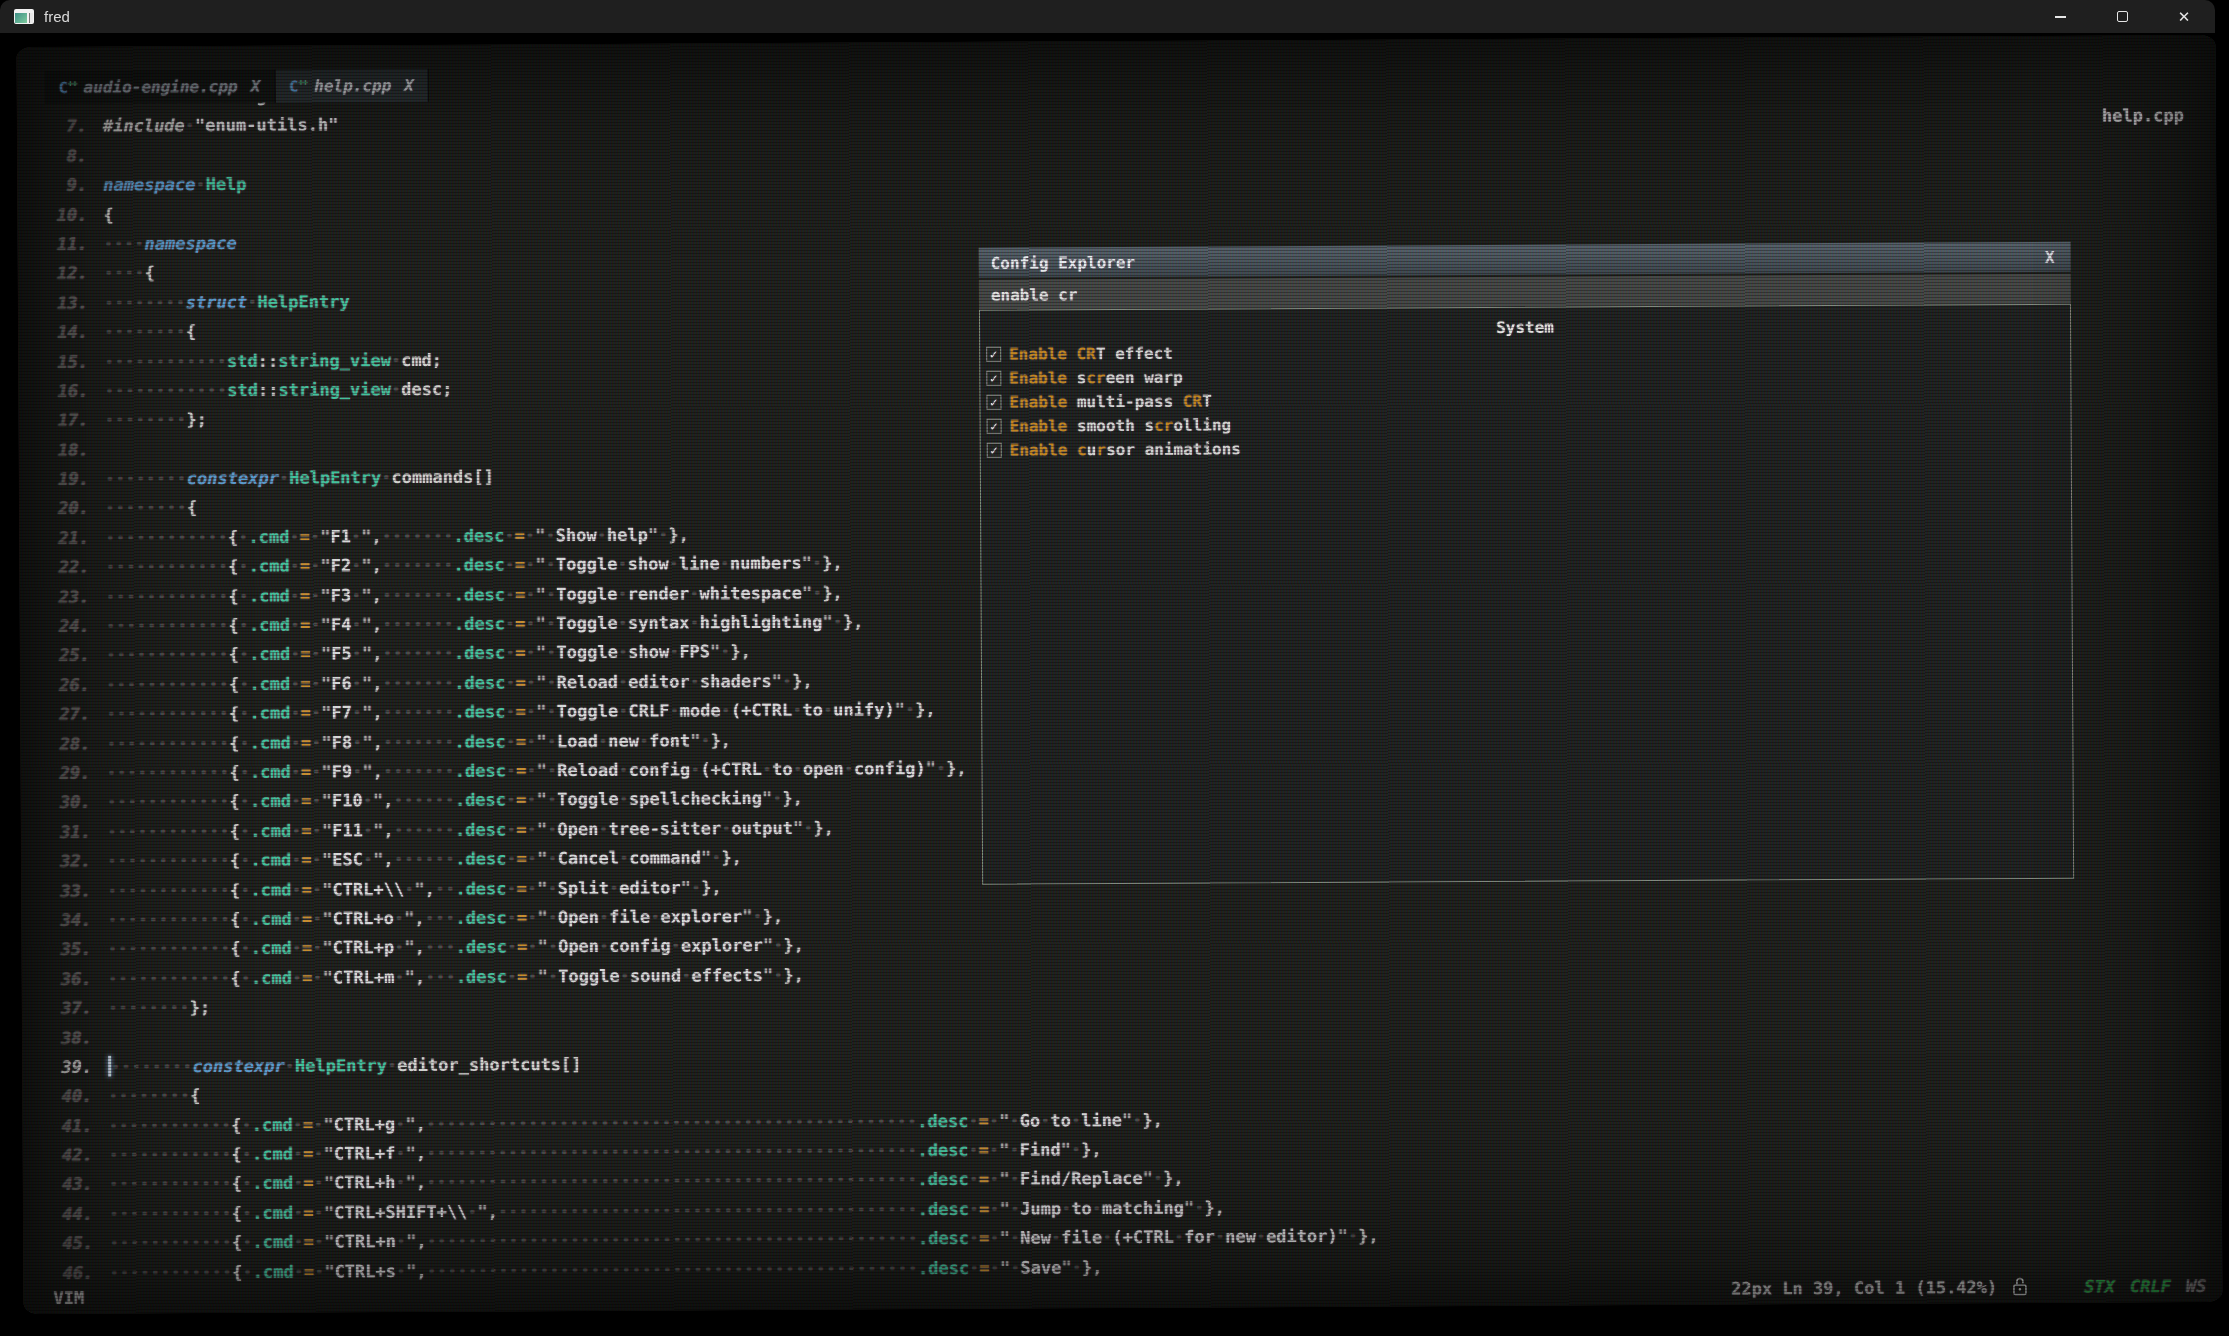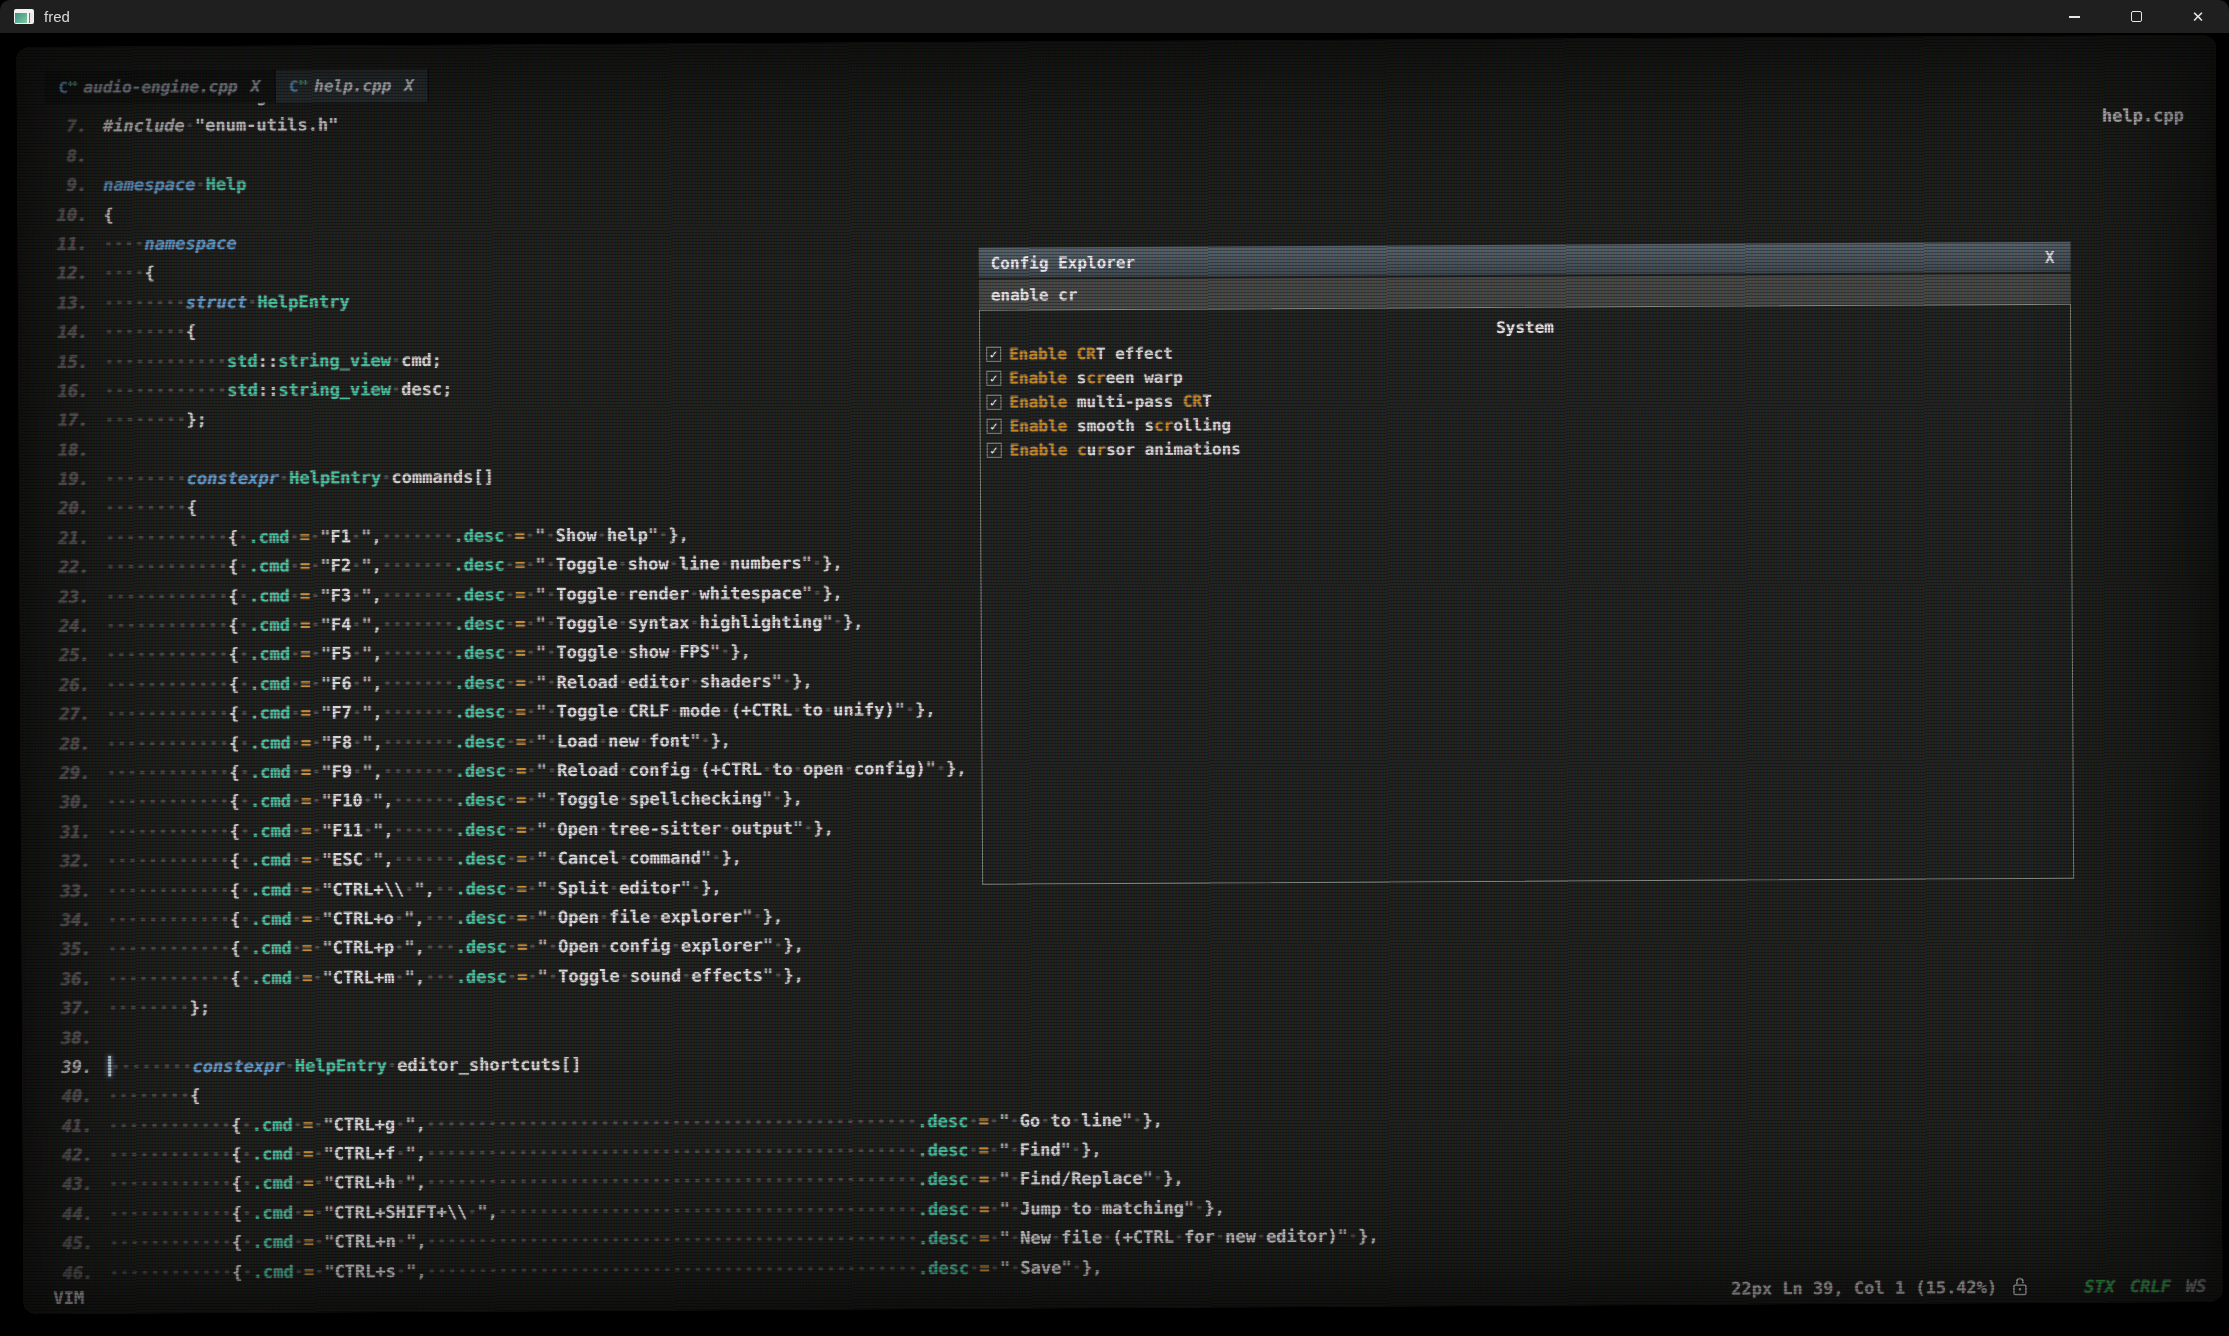--- a/index.html
+++ b/index.html
@@ -1,21 +1,21 @@
 <!DOCTYPE html>
 <html><head>
 <meta charset="utf-8">
 <style>
   * { margin:0; padding:0; box-sizing:border-box; }
   html,body { width:2229px; height:1336px; background:#000; overflow:hidden; }
   body { position:relative; font-family:"DejaVu Sans Mono", monospace; }
 
   
   .titlebar{
-    position:absolute; top:0; left:0; right:0; height:33px;
+    position:absolute; top:0; left:0; right:14px; height:33px;
     background:#1f1f1f; border-radius:10px 10px 0 0;
     display:flex; align-items:center;
     font-family:"Liberation Sans", sans-serif; color:#d9d9d9; font-size:15px;
   }
   .app-icon{ width:20px; height:15px; margin:0 10px 0 14px; background:#f2f2f2; border-radius:2px; position:relative; overflow:hidden;}
   .app-icon-inner{ position:absolute; left:1px; top:4px; width:12px; height:10px; background:linear-gradient(135deg,#3f8f87,#7ecb9d);}
   .app-icon-side{ position:absolute; right:1px; top:4px; width:4px; height:10px; background:#e8e8e8; border-left:1px solid #777;}
   .win-controls{ margin-left:auto; display:flex; height:100%; }
   .win-btn{ width:62px; height:100%; display:flex; align-items:center; justify-content:center; }
   .glyph-min{ width:11px; height:2px; background:#e6e6e6; display:block; }

